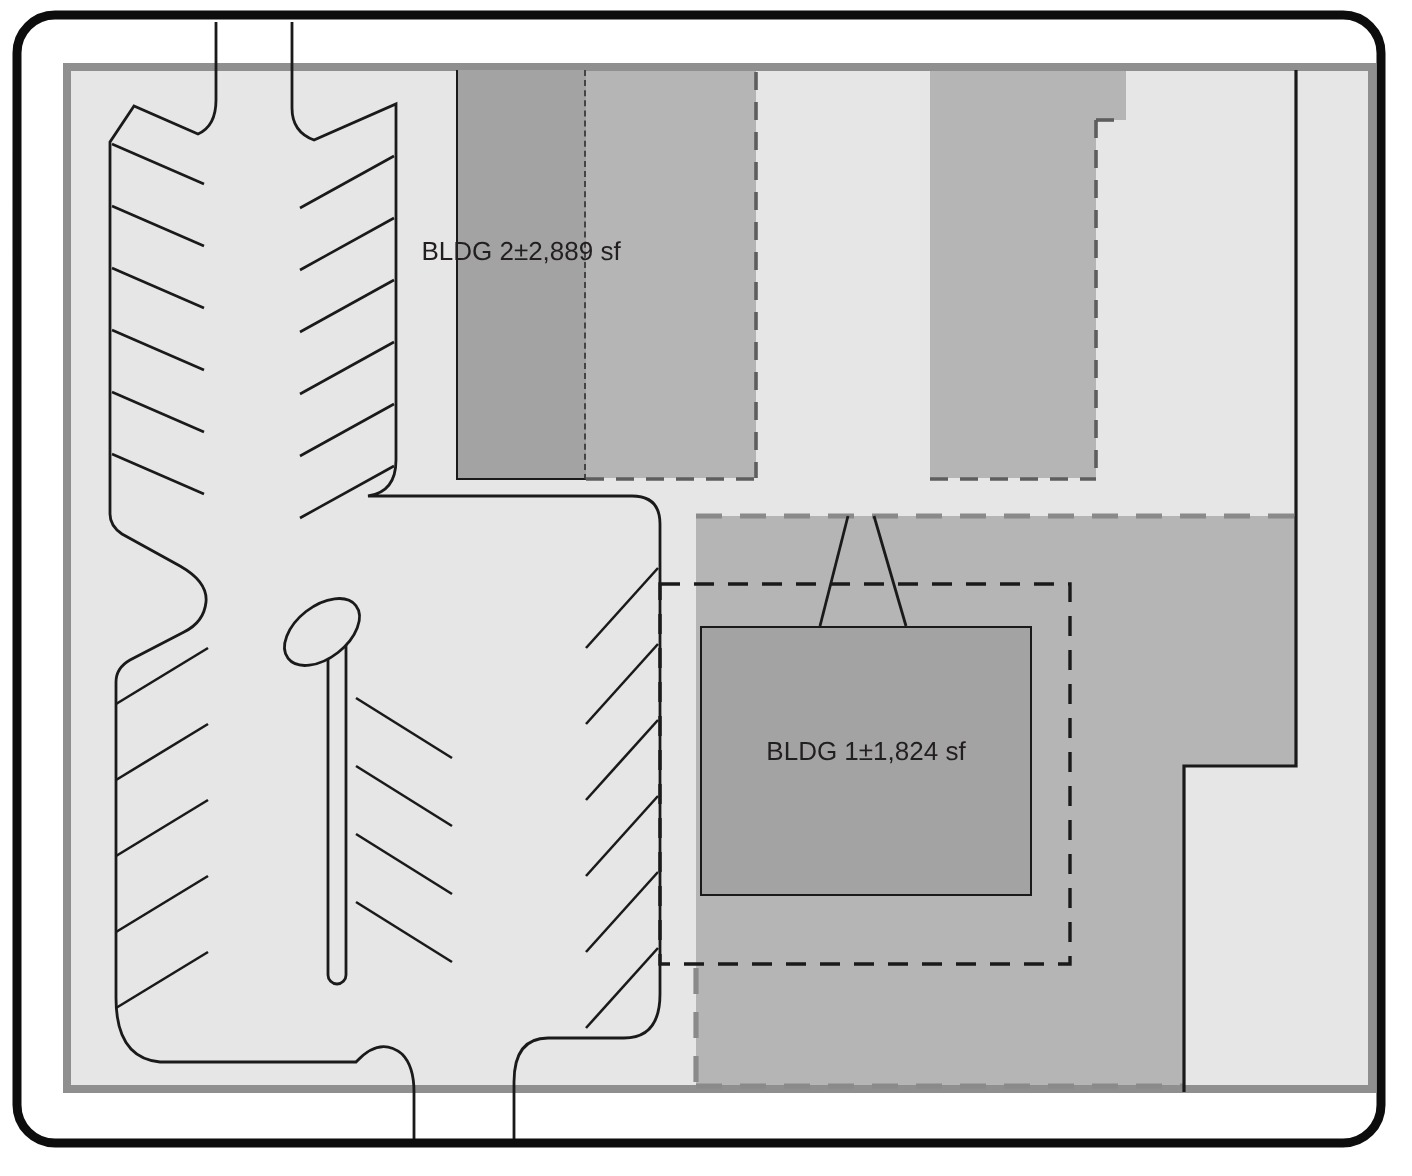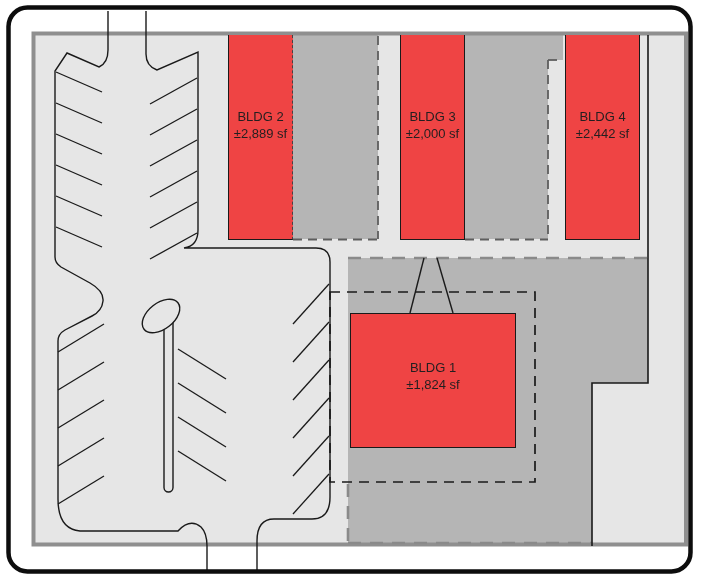--- a/index.html
+++ b/index.html
@@ -27,24 +27,24 @@
   .ln16{stroke:var(--ink);stroke-width:1.6;fill:none;}
   .hatch{stroke:var(--ink);stroke-width:1.3;}
   .island{fill:var(--lot);stroke:var(--ink);stroke-width:1.4;}
   .dashDark{stroke:#5e5e5e;stroke-width:1.8;stroke-dasharray:9 6;fill:none;}
   .dashGray{stroke:#8a8a8a;stroke-width:2.6;stroke-dasharray:13 9;fill:none;}
   .dashRect{stroke:var(--ink);stroke-width:1.7;stroke-dasharray:10 7;fill:none;}
 
   .bldg{
     position:absolute;
     box-sizing:border-box;
-    background:#ef4444;
+    background:#a3a3a3;
     border:1.5px solid var(--ink);
     border-top:none;
-    display:flex;flex-direction:column;
+    display:flex;flex-direction:row;
     align-items:center;justify-content:center;
     text-align:center;
     color:var(--label);
     font-size:13px;line-height:1.3;
     white-space:nowrap;
   }
   #bldg1{border-top:1.5px solid var(--ink);}
   #bldg2{border-right:1.5px dashed #444;}
   .bldg .nm,.bldg .ar{display:block;}
 </style>
@@ -135,28 +135,20 @@
     </g>
 
     <rect class="outerB" x="8.5" y="7.5" width="682" height="564" rx="19"></rect>
   </svg>
 
   <div id="bldg2" class="bldg" style="left:228px;top:35px;width:65px;height:205px;padding-bottom:22px;">
     <span class="nm">BLDG 2</span>
     <span class="ar">±2,889 sf</span>
   </div>
 
-  <div id="bldg3" class="bldg" style="left:400px;top:35px;width:65px;height:205px;padding-bottom:22px;">
-    <span class="nm">BLDG 3</span>
-    <span class="ar">±2,000 sf</span>
-  </div>
 
-  <div id="bldg4" class="bldg" style="left:565px;top:35px;width:75px;height:205px;padding-bottom:22px;">
-    <span class="nm">BLDG 4</span>
-    <span class="ar">±2,442 sf</span>
-  </div>
 
   <div id="bldg1" class="bldg" style="left:350px;top:313px;width:166px;height:135px;padding-bottom:8px;">
     <span class="nm">BLDG 1</span>
     <span class="ar">±1,824 sf</span>
   </div>
 
 </div>
 
 </body></html>

